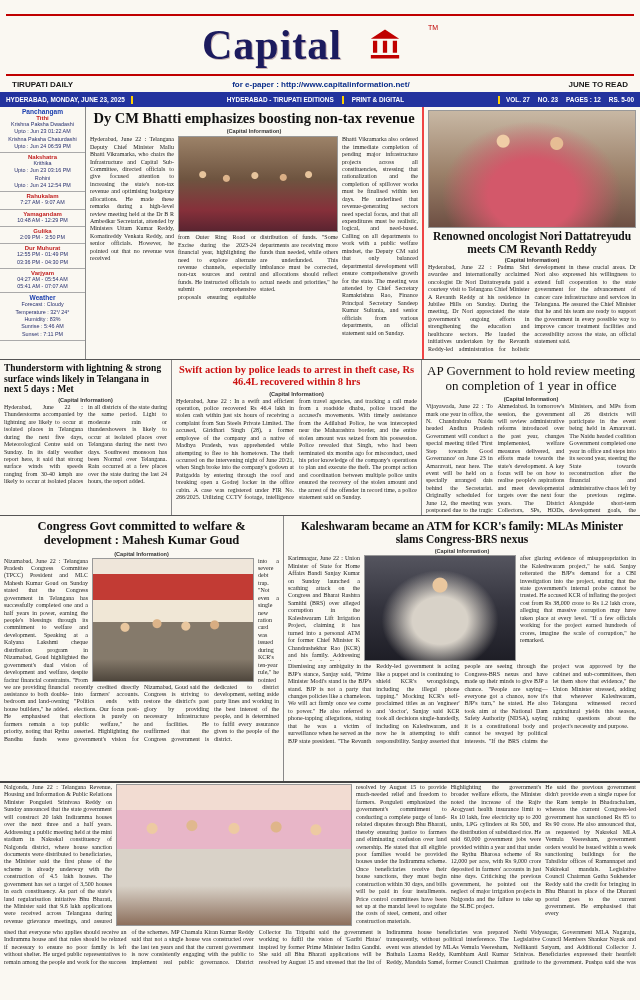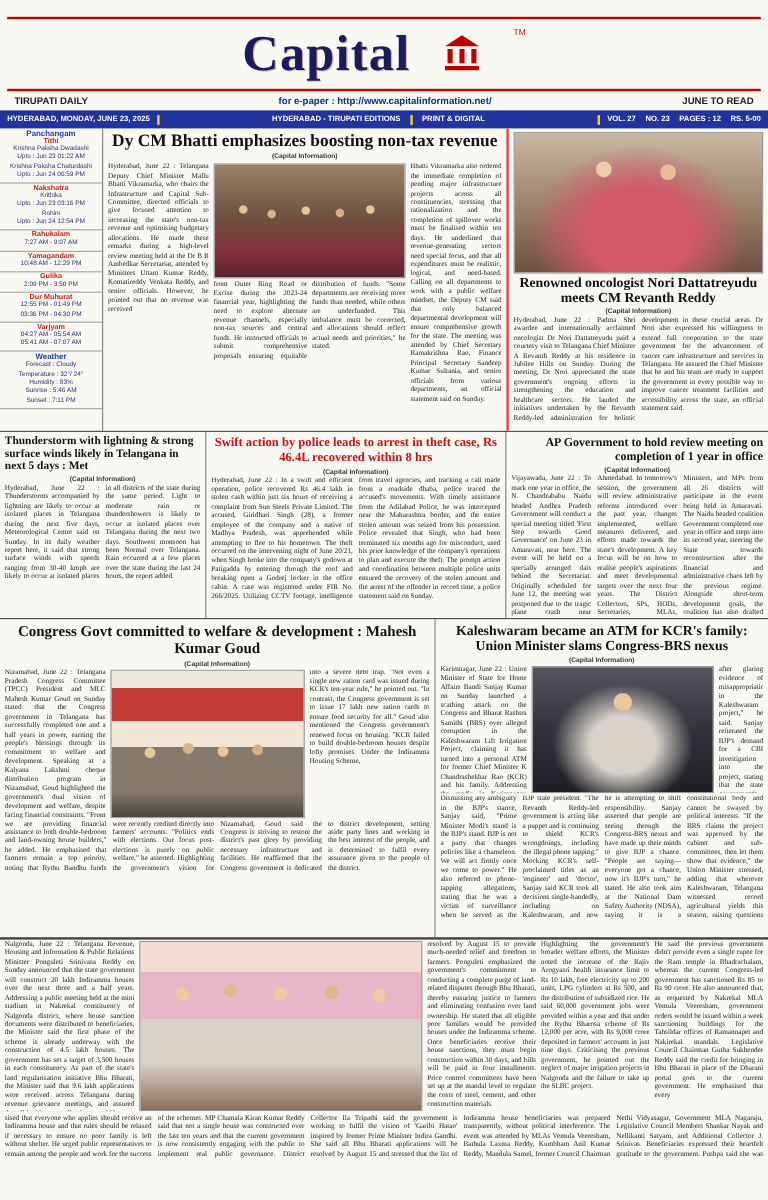--- a/index.html
+++ b/index.html
@@ -54,24 +54,24 @@
   .h2{font-size:11.5px;font-weight:bold;text-align:center;line-height:1.12}
   .nori-body{column-count:2;column-gap:5px;height:96px}
   
   .art-met{width:172px;border-right:1px solid #888}
   .h-met{font-size:9.5px;font-weight:bold;line-height:1.12;padding:1px 0}
   .met-body{column-count:2;column-gap:5px;height:100px}
   .art-theft{width:250px;border-right:1px solid #888}
   .h-theft{font-size:10.5px;font-weight:bold;color:#cc1111;text-align:center;line-height:1.12;padding:2px 0}
   .theft-body{column-count:2;column-gap:5px;height:114px}
   .art-ap{flex:1}
-  .h-ap{font-size:10px;font-weight:bold;text-align:right;line-height:1.12;padding:2px 0}
+  .h-ap{font-size:13px;font-weight:normal;text-align:center;line-height:1.12;padding:2px 0}
   .ap-body{column-count:3;column-gap:5px;height:122px}
   
-  .art-congress{width:363px;border-right:1px solid #888}
+  .art-congress{width:284px;border-right:1px solid #888}
   .h-cong{font-size:12.5px;font-weight:bold;text-align:center;line-height:1.1;padding:2px 0}
   .cong-mid{display:flex;gap:4px;height:124px;overflow:hidden}
   .cong-l{width:84px}.cong-photo{width:162px;flex:0 0 auto}.cong-r{flex:1}
   .cong-bottom{column-count:4;column-gap:5px;height:92px;margin-top:2px}
   .art-kcr{flex:1}
   .h-kcr{font-size:11.5px;font-weight:bold;text-align:center;line-height:1.1;padding:2px 0}
   .kcr-mid{display:flex;gap:4px;height:106px;overflow:hidden}
   .kcr-l{width:72px}.kcr-photo{width:152px;flex:0 0 auto}.kcr-r{flex:1}
   .kcr-bottom{column-count:4;column-gap:5px;height:110px;margin-top:2px}
   
@@ -253,21 +253,21 @@
       <div class="credit">(Capital Information)</div>
       <div class="cong-mid">
         <div class="cong-l body">Nizamabad, June 22 : Telangana Pradesh Congress Committee (TPCC) President and MLC Mahesh Kumar Goud on Sunday stated that the Congress government in Telangana has successfully completed one and a half years in power, earning the people's blessings through its commitment to welfare and development. Speaking at a Kalyana Lakshmi cheque distribution program in Nizamabad, Goud highlighted the government's dual vision of development and welfare, despite facing financial constraints. "From free bus travel for women to subsidized rice distribution, our government is consistently delivering on its promises," he said. He sharply criticised the previous BRS regime under former Chief Minister K Chandrashekhar Rao, accusing it of pushing the state</div>
         <div class="photo cong-photo ph-congress"></div>
         <div class="cong-r body">into a severe debt trap. "Not even a single new ration card was issued during KCR's ten-year rule," he pointed out. "In contrast, the Congress government is set to issue 17 lakh new ration cards to ensure food security for all." Goud also mentioned the Congress government's renewed focus on housing. "KCR failed to build double-bedroom houses despite lofty promises. Under the Indiramma Housing Scheme,</div>
       </div>
       <div class="body cong-bottom">we are providing financial assistance to both double-bedroom and land-owning house builders," he added. He emphasised that farmers remain a top priority, noting that Rythu Bandhu funds were recently credited directly into farmers' accounts. "Politics ends with elections. Our focus post-elections is purely on public welfare," he asserted. Highlighting the government's vision for Nizamabad, Goud said the Congress is striving to restore the district's past glory by providing necessary infrastructure and facilities. He reaffirmed that the Congress government is dedicated to district development, setting aside party lines and working in the best interest of the people, and is determined to fulfil every assurance given to the people of the district.</div>
     </article>
 
     <article class="art art-kcr">
-      <h2 class="h-kcr">Kaleshwaram became an ATM for KCR's family: Union Minister slams Congress-BRS nexus</h2>
+      <h2 class="h-kcr">Kaleshwaram became an ATM for KCR's family: MLAs Minister slams Congress-BRS nexus</h2>
       <div class="credit">(Capital Information)</div>
       <div class="kcr-mid">
         <div class="kcr-l body">Karimnagar, June 22 : Union Minister of State for Home Affairs Bandi Sanjay Kumar on Sunday launched a scathing attack on the Congress and Bharat Rashtra Samithi (BRS) over alleged corruption in the Kaleshwaram Lift Irrigation Project, claiming it has turned into a personal ATM for former Chief Minister K Chandrashekhar Rao (KCR) and his family. Addressing the media in Karimnagar, Bandi Sanjay alleged that the Congress and BRS are like two sides of the same rupee coin. "That is why KCR is not being arrested even"</div>
         <div class="photo kcr-photo ph-kcr"></div>
         <div class="kcr-r body">after glaring evidence of misappropriation in the Kaleshwaram project," he said. Sanjay reiterated the BJP's demand for a CBI investigation into the project, stating that the state government's internal probe cannot be trusted. He accused KCR of inflating the project cost from Rs 38,000 crore to Rs 1.2 lakh crore, alleging that massive corruption may have taken place at every level. "If a few officials working for the project earned hundreds of crores, imagine the scale of corruption," he remarked.</div>
       </div>
       <div class="body kcr-bottom">Dismissing any ambiguity in the BJP's stance, Sanjay said, "Prime Minister Modi's stand is the BJP's stand. BJP is not a party that changes policies like a chameleon. We will act firmly once we come to power." He also referred to phone-tapping allegations, stating that he was a victim of surveillance when he served as the BJP state president. "The Revanth Reddy-led government is acting like a puppet and is continuing to shield KCR's wrongdoings, including the illegal phone tapping." Mocking KCR's self-proclaimed titles as an 'engineer' and 'doctor', Sanjay said KCR took all decisions single-handedly, including on Kaleshwaram, and now he is attempting to shift responsibility. Sanjay asserted that people are seeing through the Congress-BRS nexus and have made up their minds to give BJP a chance. "People are saying—everyone got a chance, now it's BJP's turn," he stated. He also took aim at the National Dam Safety Authority (NDSA), saying it is a constitutional body and cannot be swayed by political interests. "If the BRS claims the project was approved by the cabinet and sub-committees, then let them show that evidence," the Union Minister stressed, adding that wherever Kaleshwaram, Telangana witnessed record agricultural yields this season, raising questions about the project's necessity and purpose.</div>
     </article>
 
   </div>

